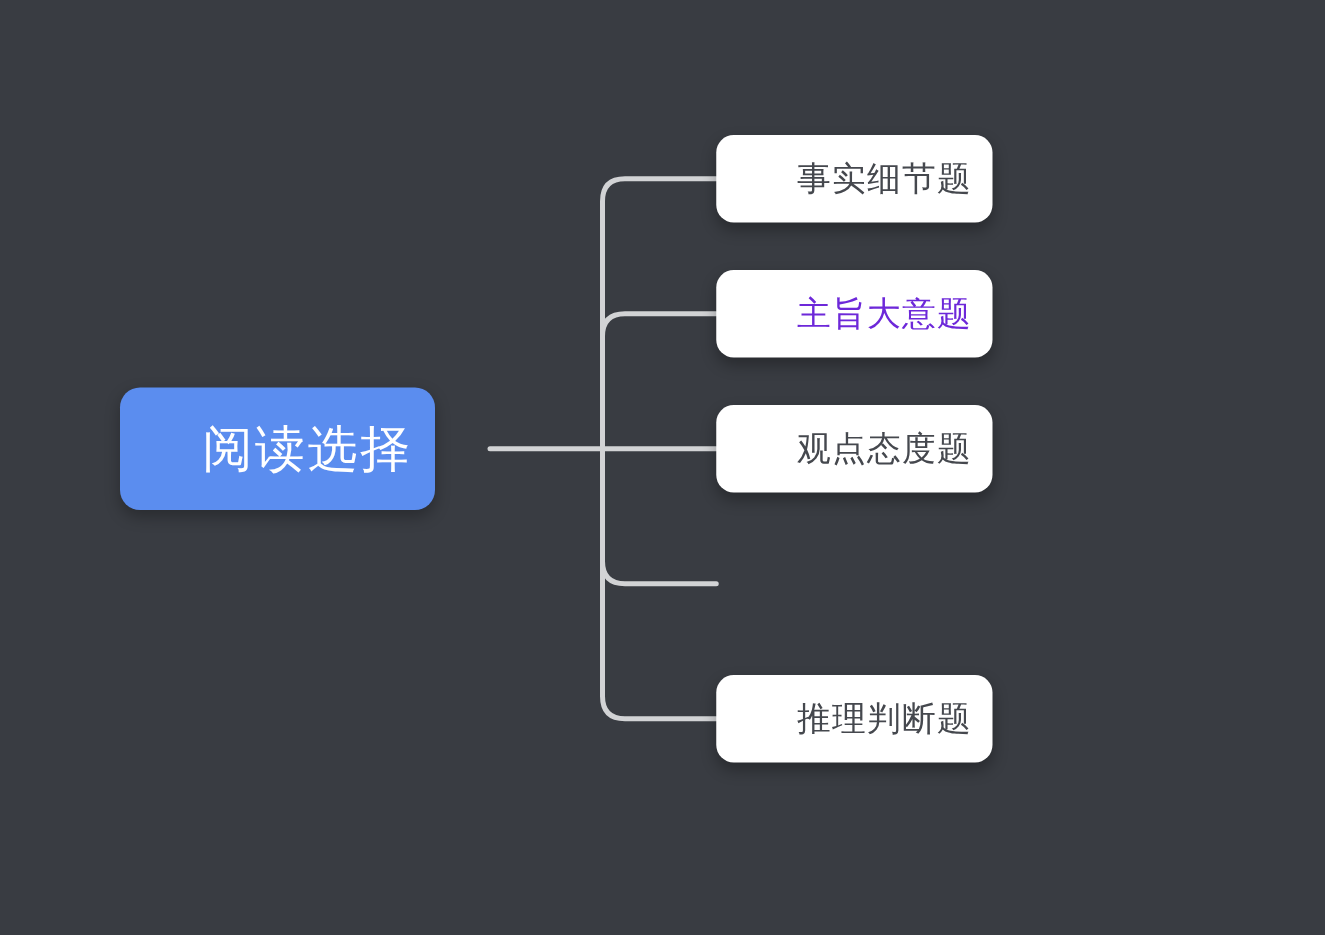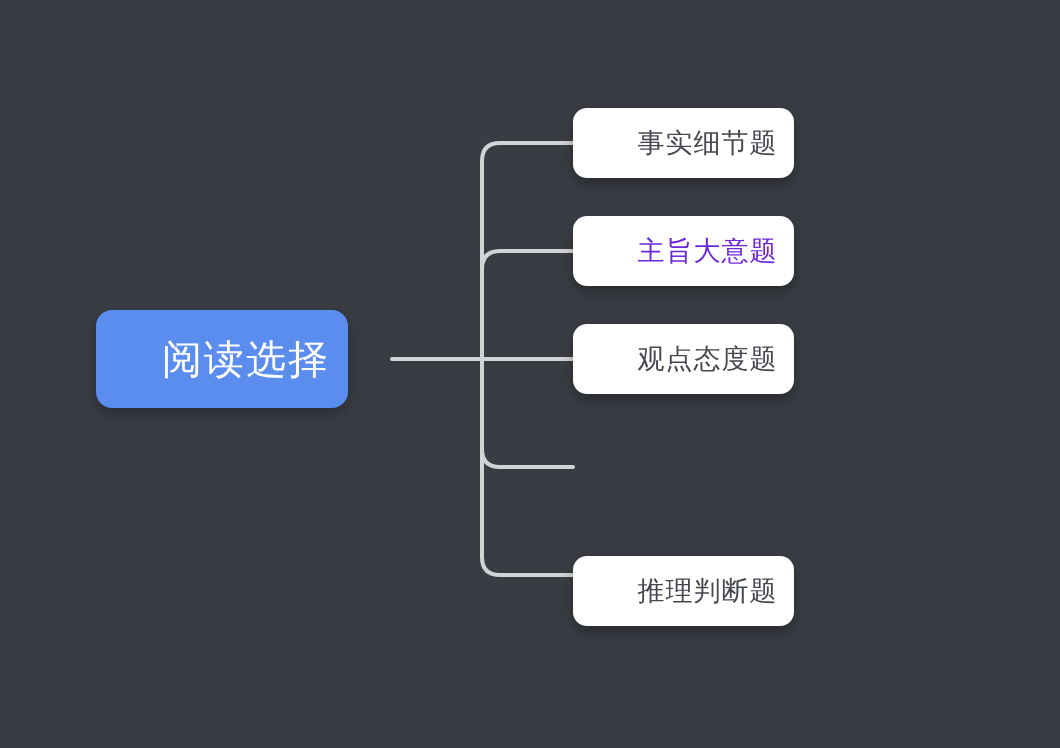--- a/index.html
+++ b/index.html
@@ -53,21 +53,21 @@
     border-radius: 14px;
     font-size: 27px;
     font-weight: 500;
     letter-spacing: 1px;
     box-shadow: 0 6px 12px rgba(0,0,0,0.30);
   }
   .child-1 { top: 108px; }
   .child-2 { top: 216px; }
   .child-3 { top: 324px; }
   .child-4 { top: 432px; }
-  .child-5 { top: 556px; }
+  .child-5 { top: 540px; }
   .node-label {
     white-space: nowrap;
   }
 </style>
 </head>
 <body>
 
 <div class="canvas" style="background-color: rgb(57, 60, 66);">
 
   <svg class="connectors" viewBox="0 0 1060 748">

